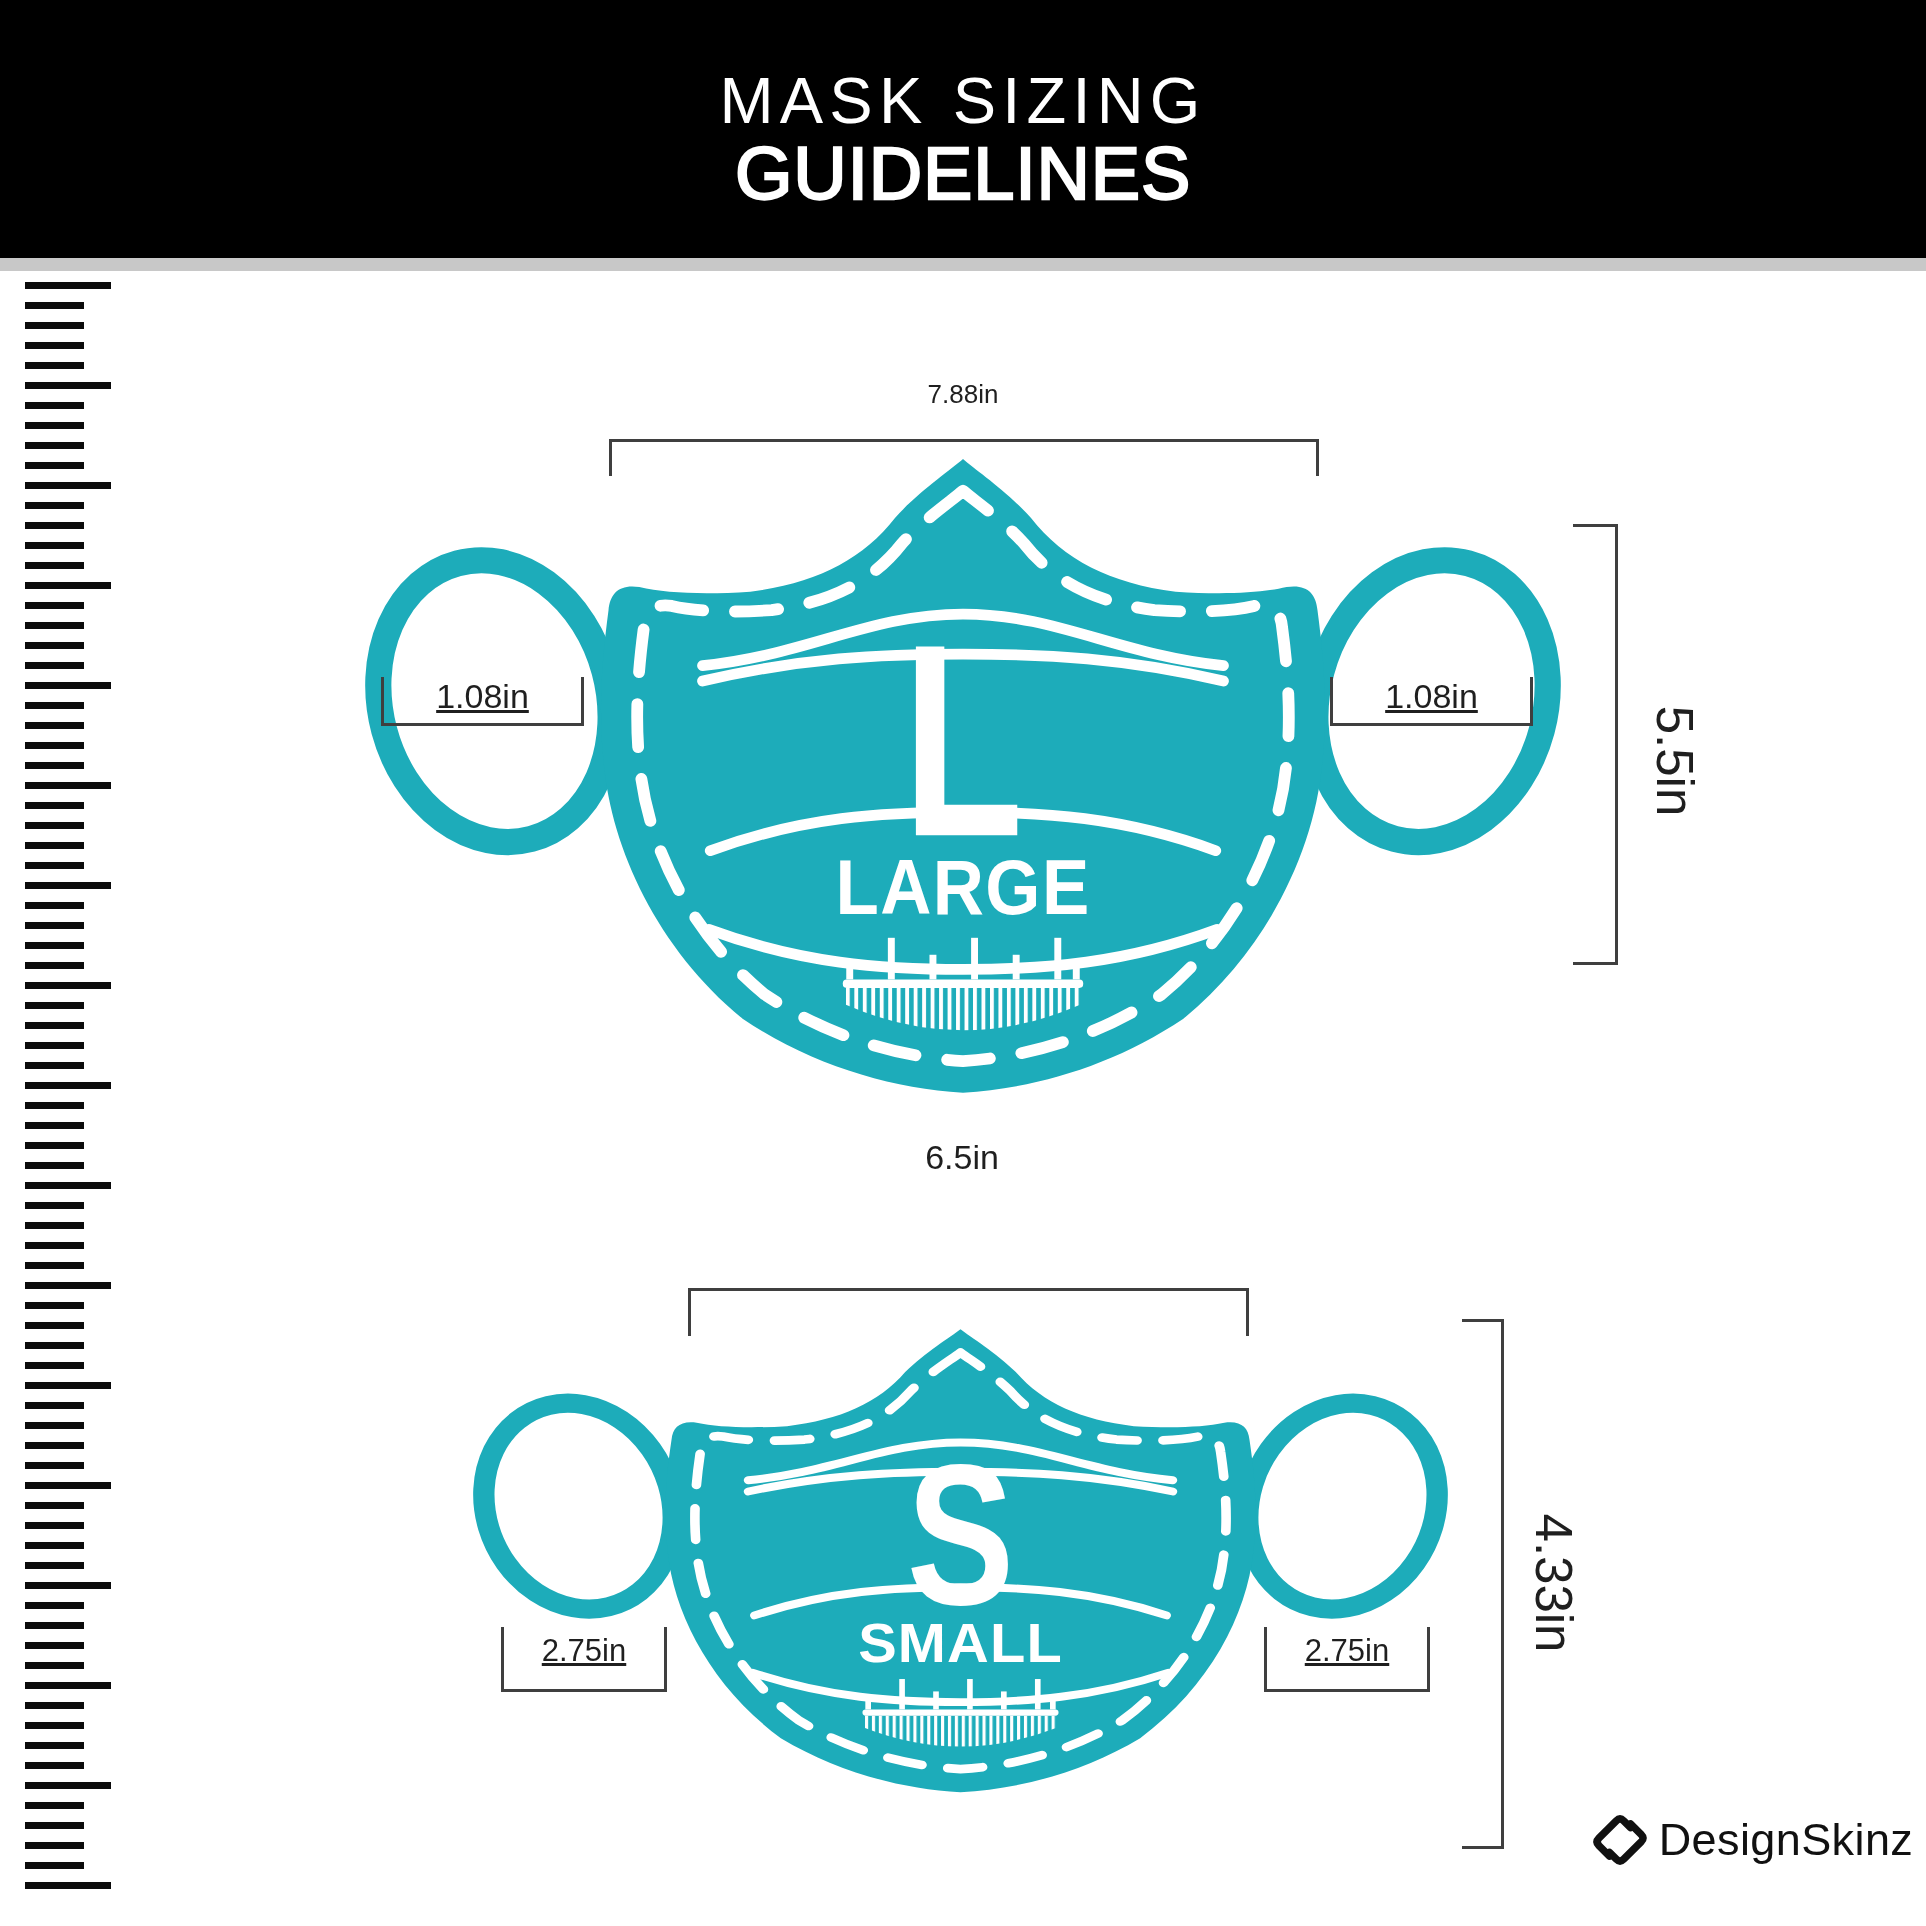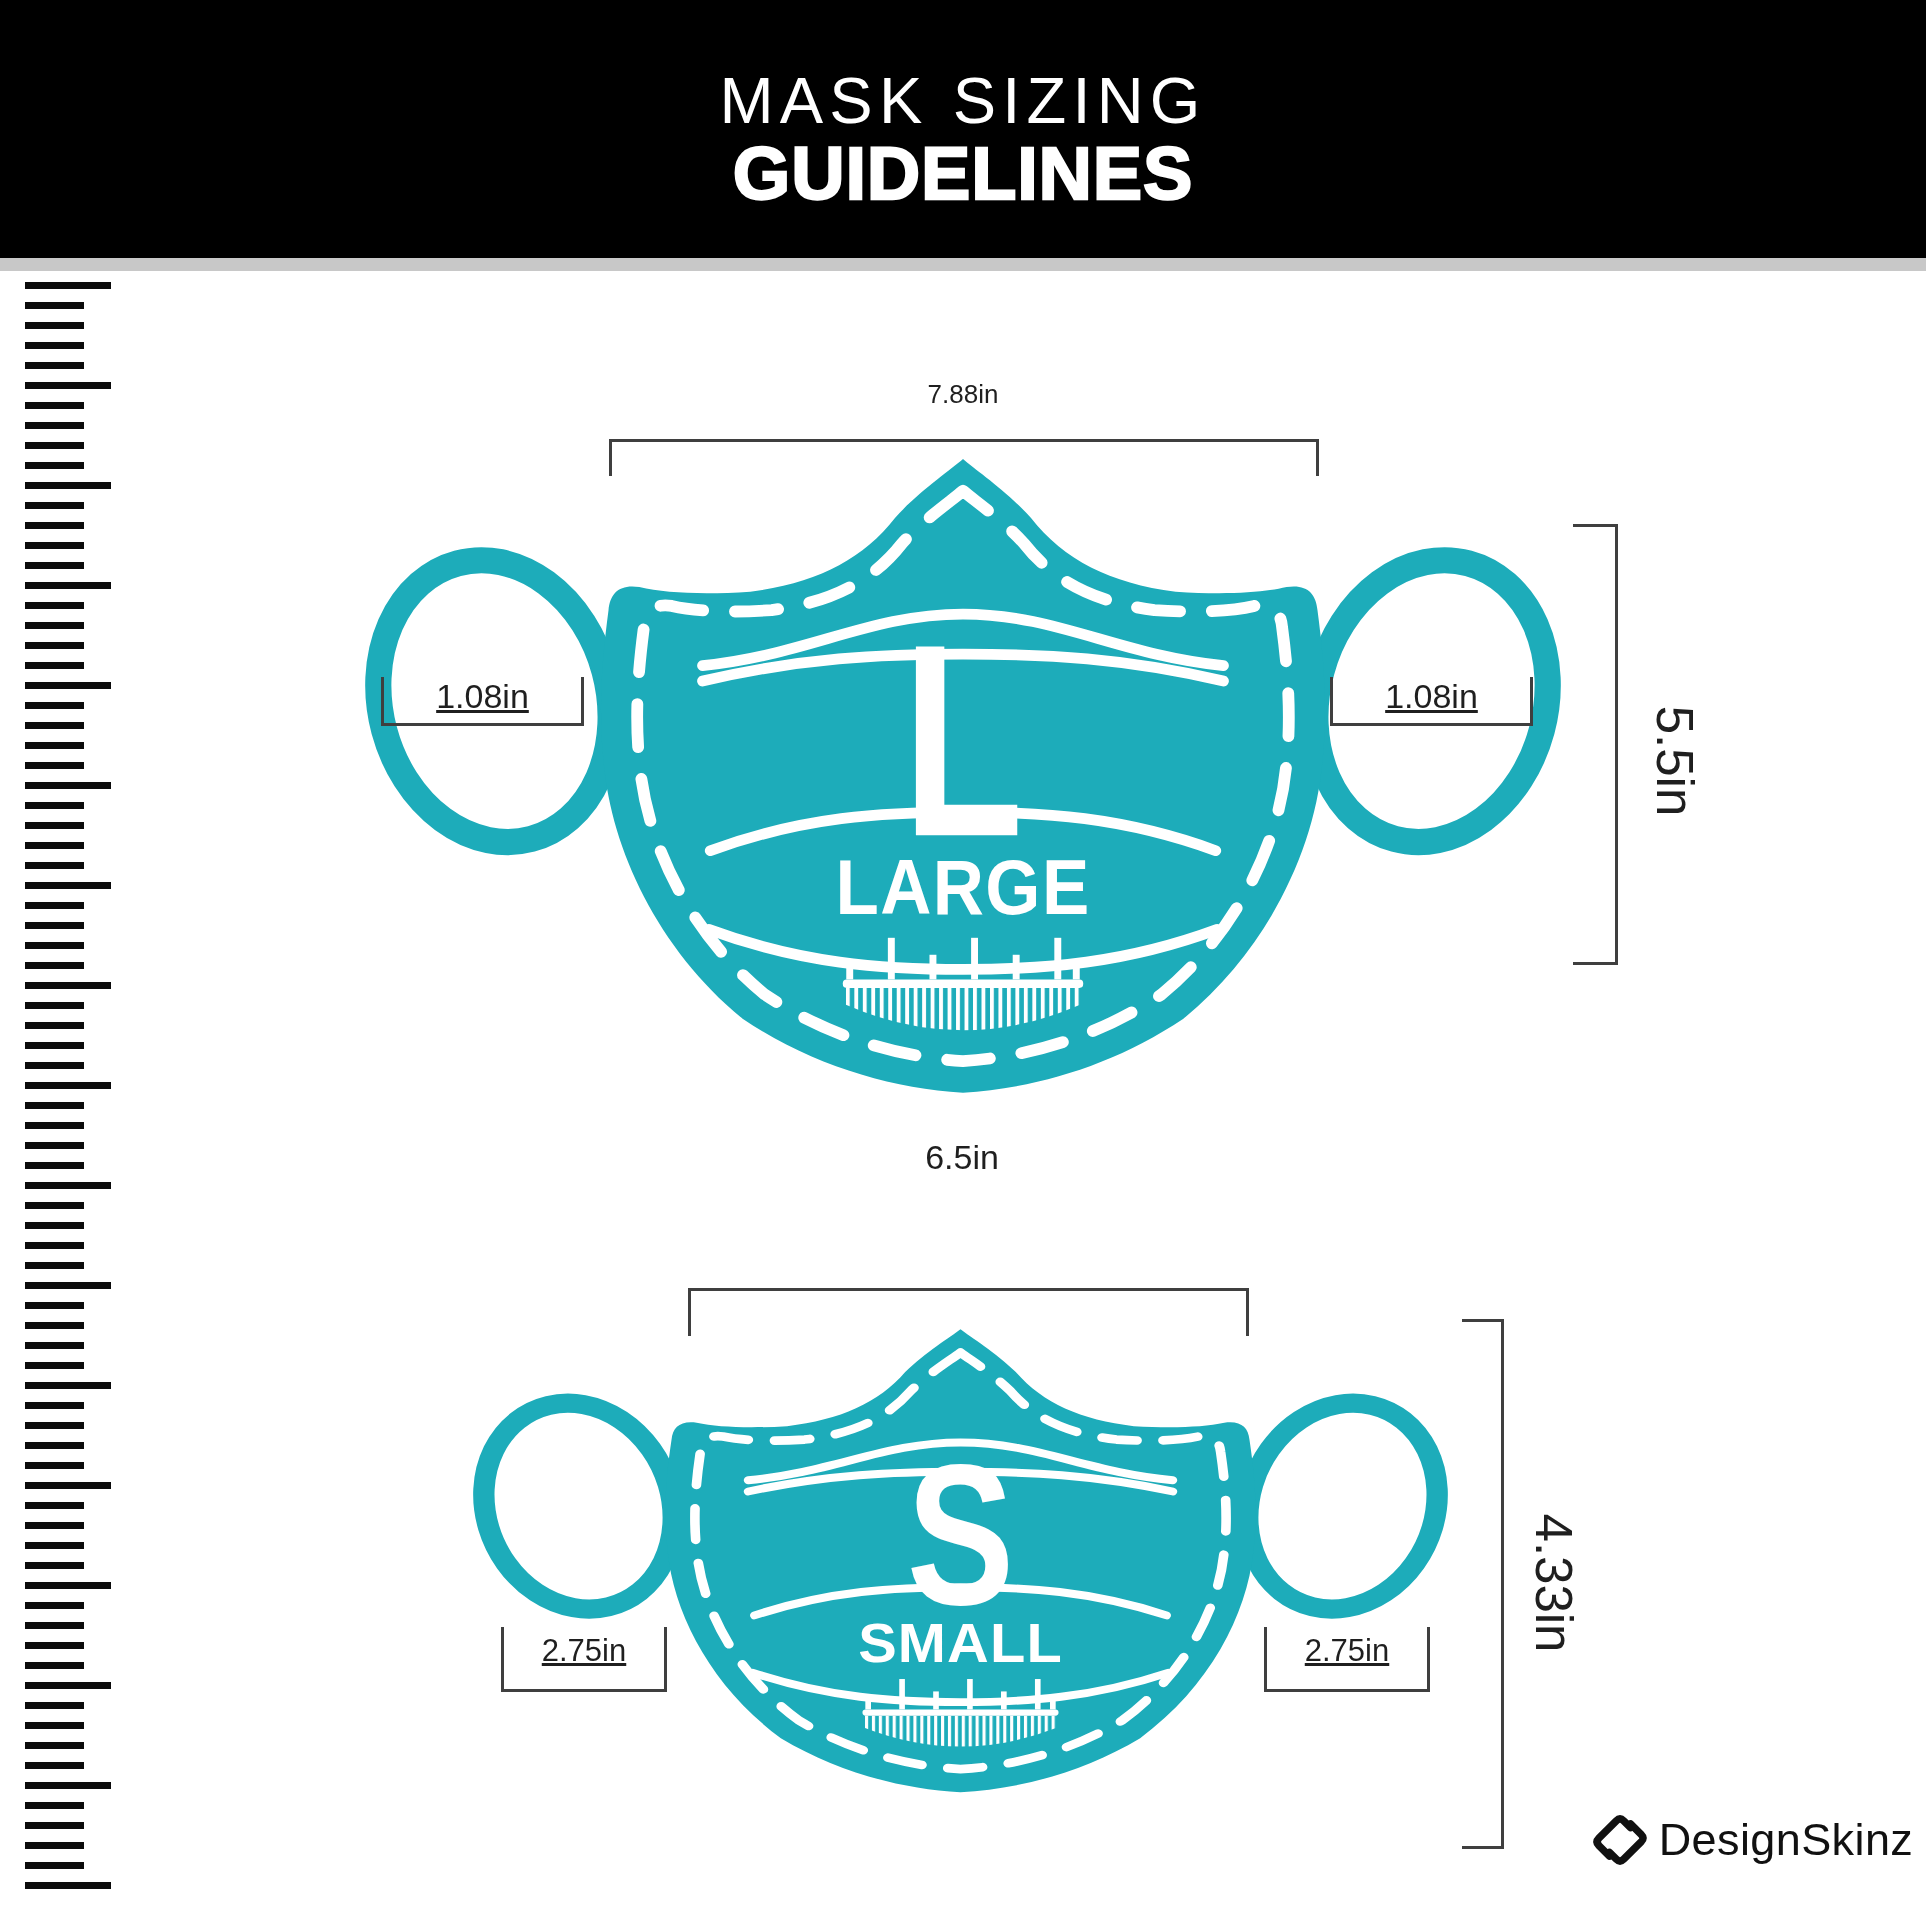--- a/index.html
+++ b/index.html
@@ -4,21 +4,21 @@
 <style>
   html,body{margin:0;padding:0;background:#fff;}
   .canvas{position:relative;width:1926px;height:1926px;background:#fff;overflow:hidden;
           font-family:"Liberation Sans",sans-serif;}
 
   
   .header{position:absolute;left:0;top:0;width:1926px;height:258px;background:var(--header-bg,#000);}
   .title-1{position:absolute;left:0;top:68px;width:100%;text-align:center;
            color:var(--header-text,#fff);font-size:65px;font-weight:400;letter-spacing:6.2px;line-height:1;}
   .title-2{position:absolute;left:0;top:137px;width:100%;text-align:center;
-           color:var(--header-text,#fff);font-size:74px;font-weight:700;letter-spacing:0.8px;line-height:1;
+           color:var(--header-text,#fff);font-size:74px;font-weight:400;letter-spacing:0.8px;line-height:1;
            -webkit-text-stroke:2.3px var(--header-text,#fff);}
   .divider{position:absolute;left:0;top:258px;width:1926px;height:13px;background:var(--divider,#c8c8c8);}
 
   
   .ruler{position:absolute;left:25px;top:282px;width:86px;height:1612px;
          background-image:
            repeating-linear-gradient(to bottom, var(--ruler,#0b0b0b) 0 7px, transparent 7px 100px),
            repeating-linear-gradient(to bottom, var(--ruler,#0b0b0b) 0 7px, transparent 7px 20px);
          background-size:86px 100%, 59px 100%;
          background-repeat:no-repeat,no-repeat;}

